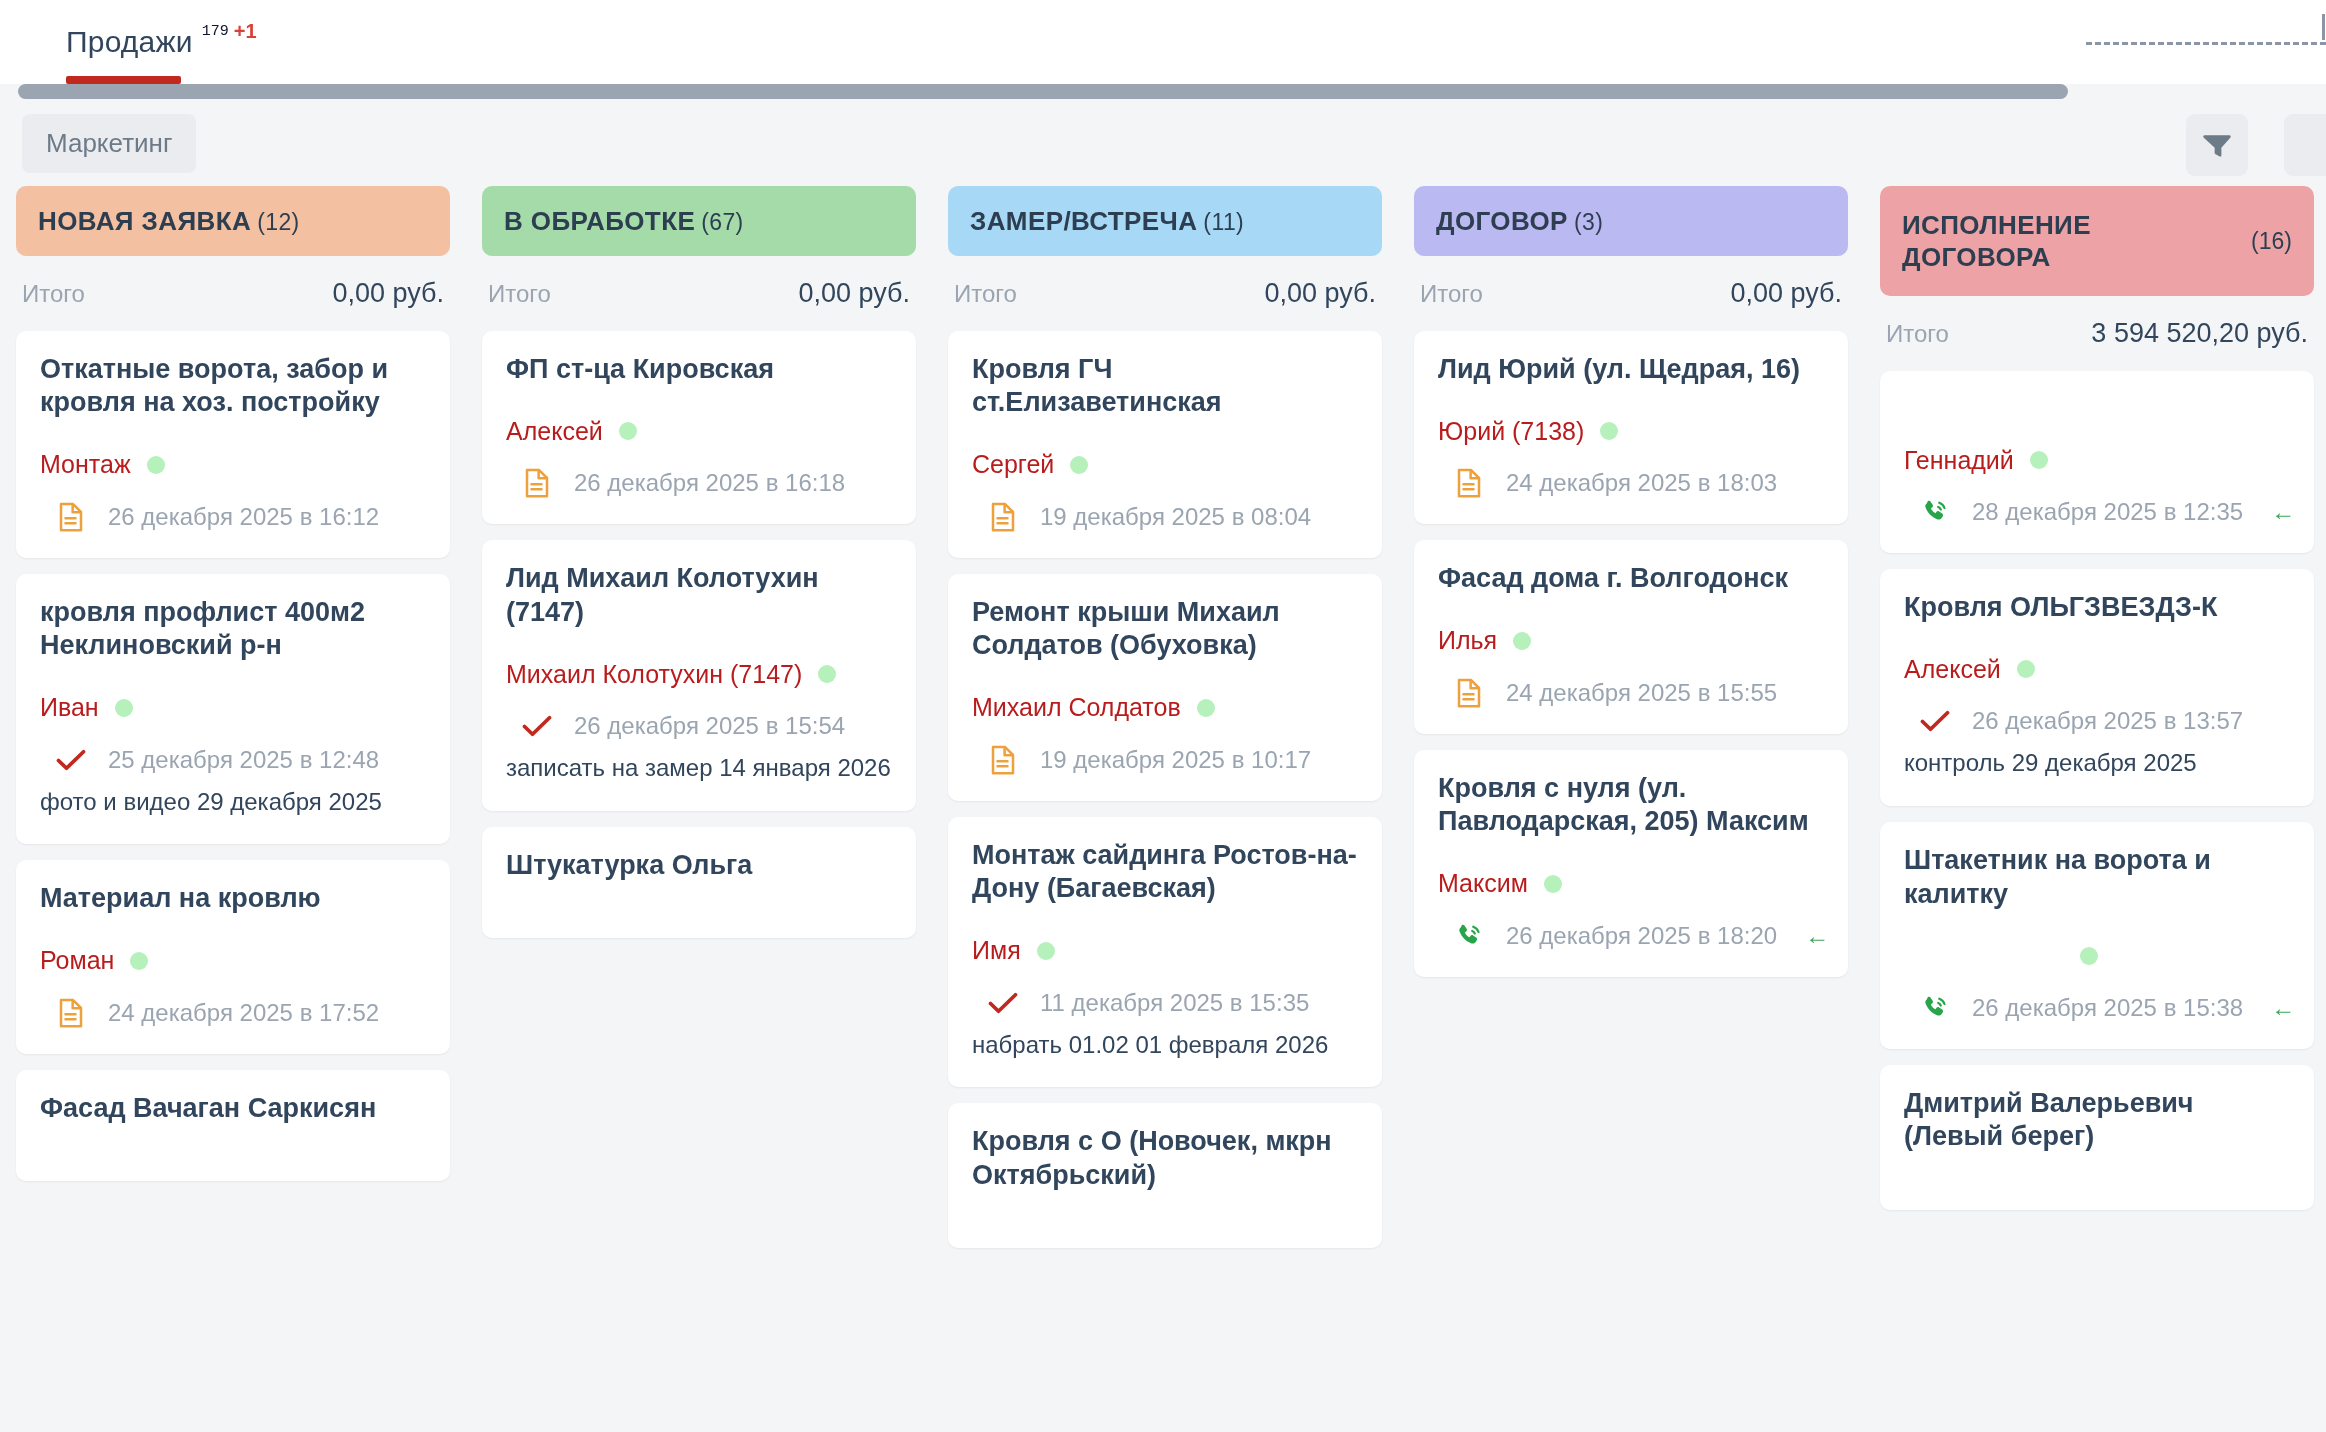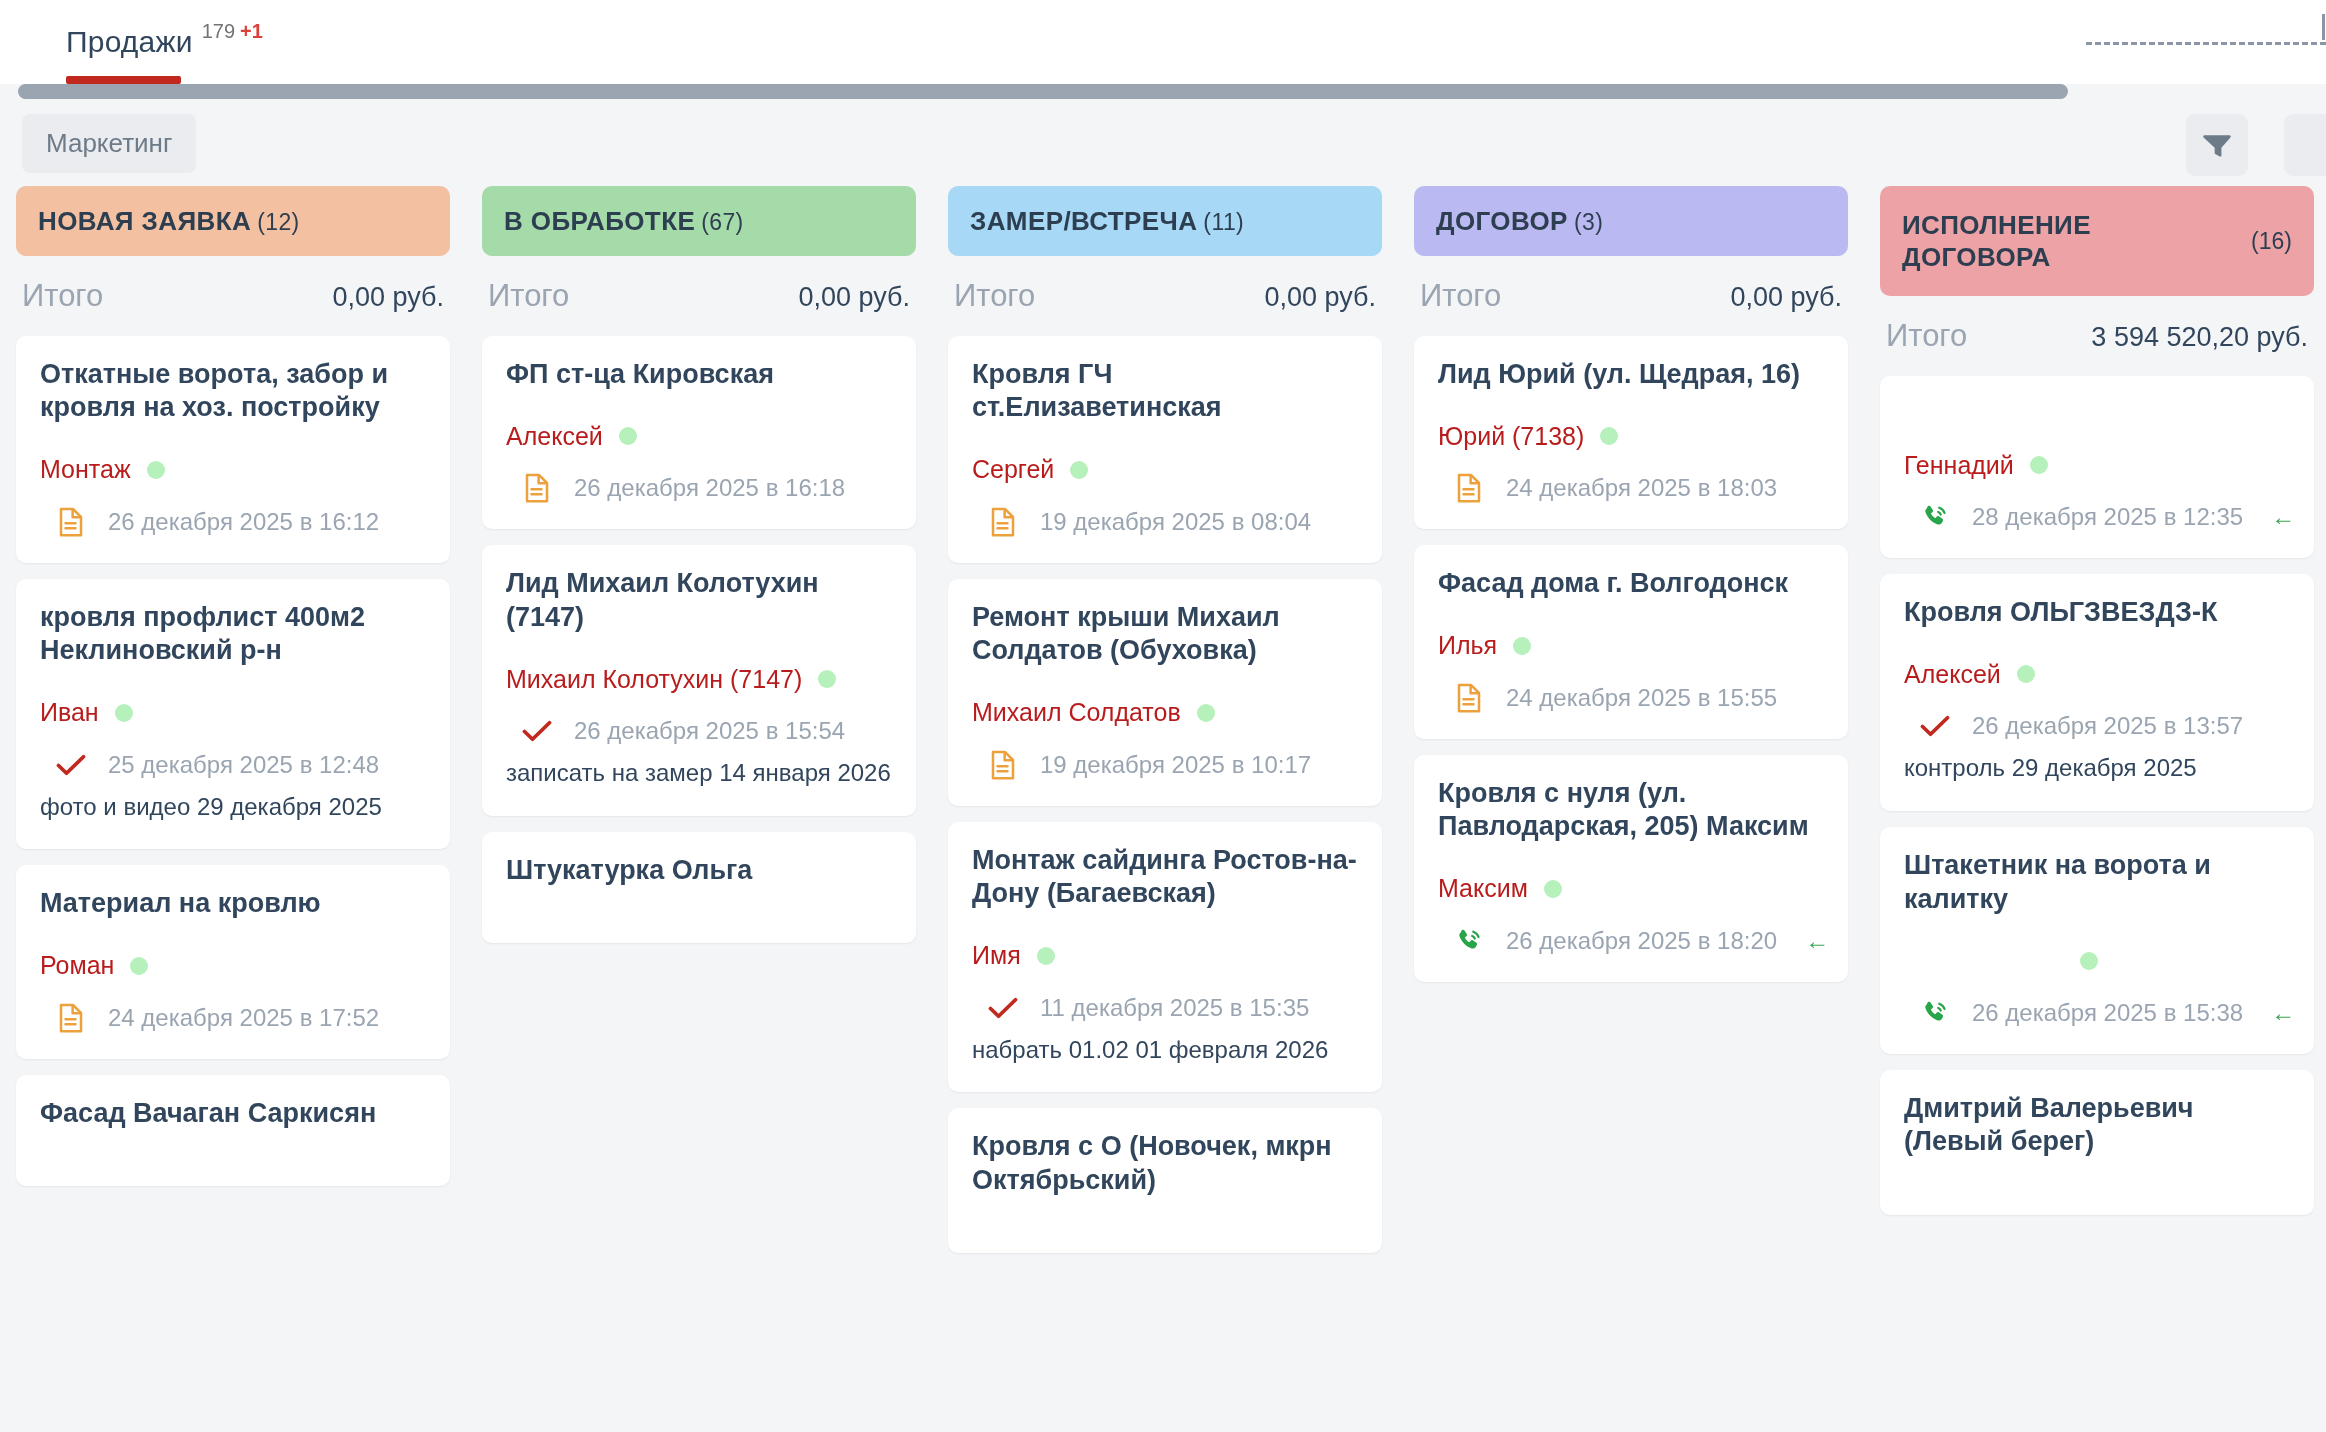--- a/index.html
+++ b/index.html
@@ -30,25 +30,26 @@
     position: relative;
     flex: 0 0 auto;
   }
   .tab-label {
     font-size: 30px;
     color: #31465c;
     font-weight: 400;
     letter-spacing: .2px;
   }
   .tab-sup {
-    font-size: 20px;
-    color: #737373;
+    font-size: 15px;
+    color: #0f172a;
     margin-left: 9px;
     position: relative;
     top: -11px;
+    font-family: Liberation Mono, monospace;
   }
   .tab-plus {
     font-size: 20px;
     color: #d9413a;
     margin-left: 5px;
     position: relative;
     top: -11px;
     font-weight: 700;
   }
   .tab-underline {
@@ -173,21 +174,21 @@
     font-weight: 400;
     color: #2c3e50;
   }
   .col-title .col-count { margin-left: 6px; }
   .col-total {
     display: flex;
     justify-content: space-between;
     align-items: baseline;
     padding: 22px 6px 22px 6px;
   }
-  .col-total .lbl { font-size: 31px; color: #9aa5b1; }
+  .col-total .lbl { font-size: 24px; color: #9aa5b1; }
   .col-total .val { font-size: 27px; color: #31465c; font-weight: 500; }
 
   
   .card {
     background: #ffffff;
     border-radius: 10px;
     padding: 22px 24px 26px 24px;
     margin-bottom: 16px;
     box-shadow: 0 1px 2px rgba(30,40,60,.07);
   }

